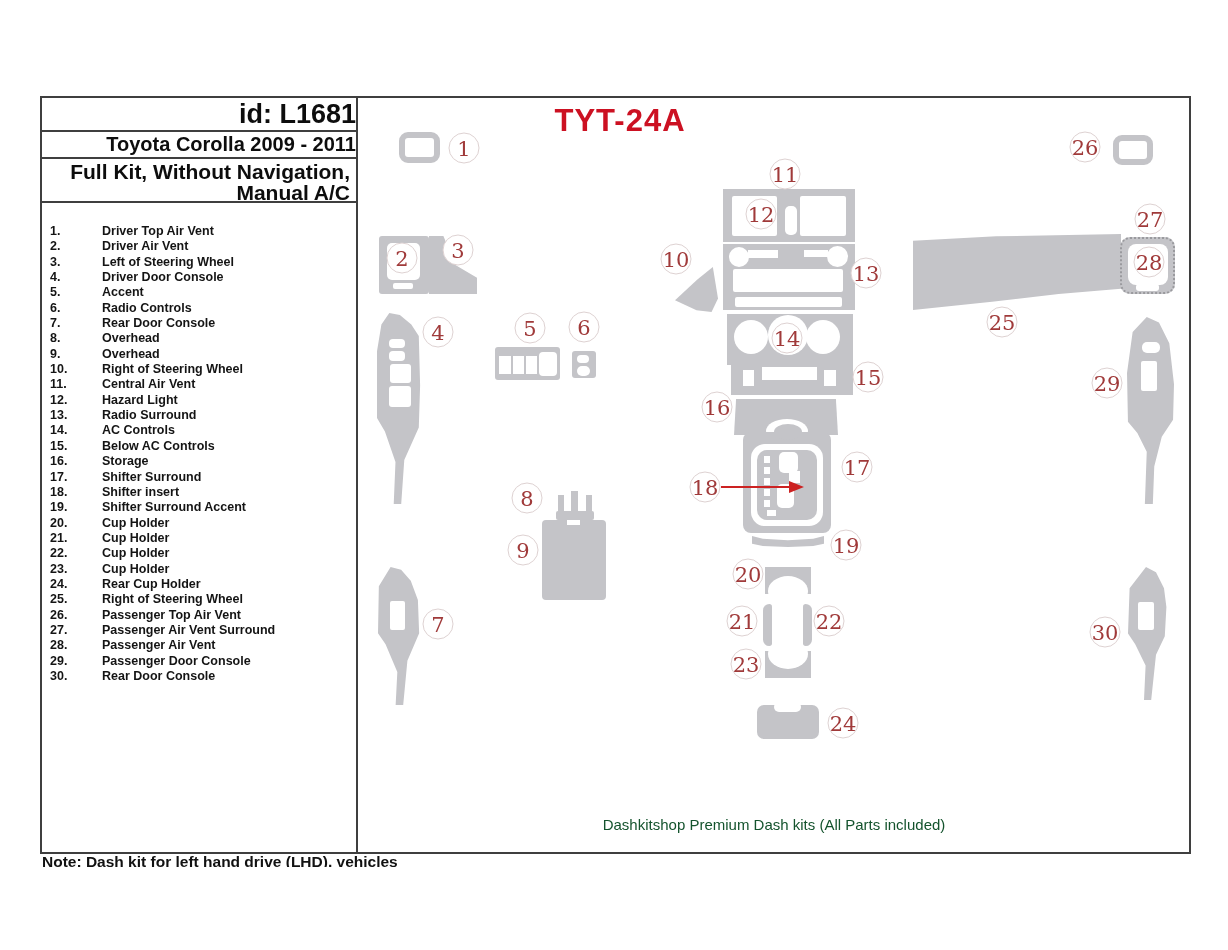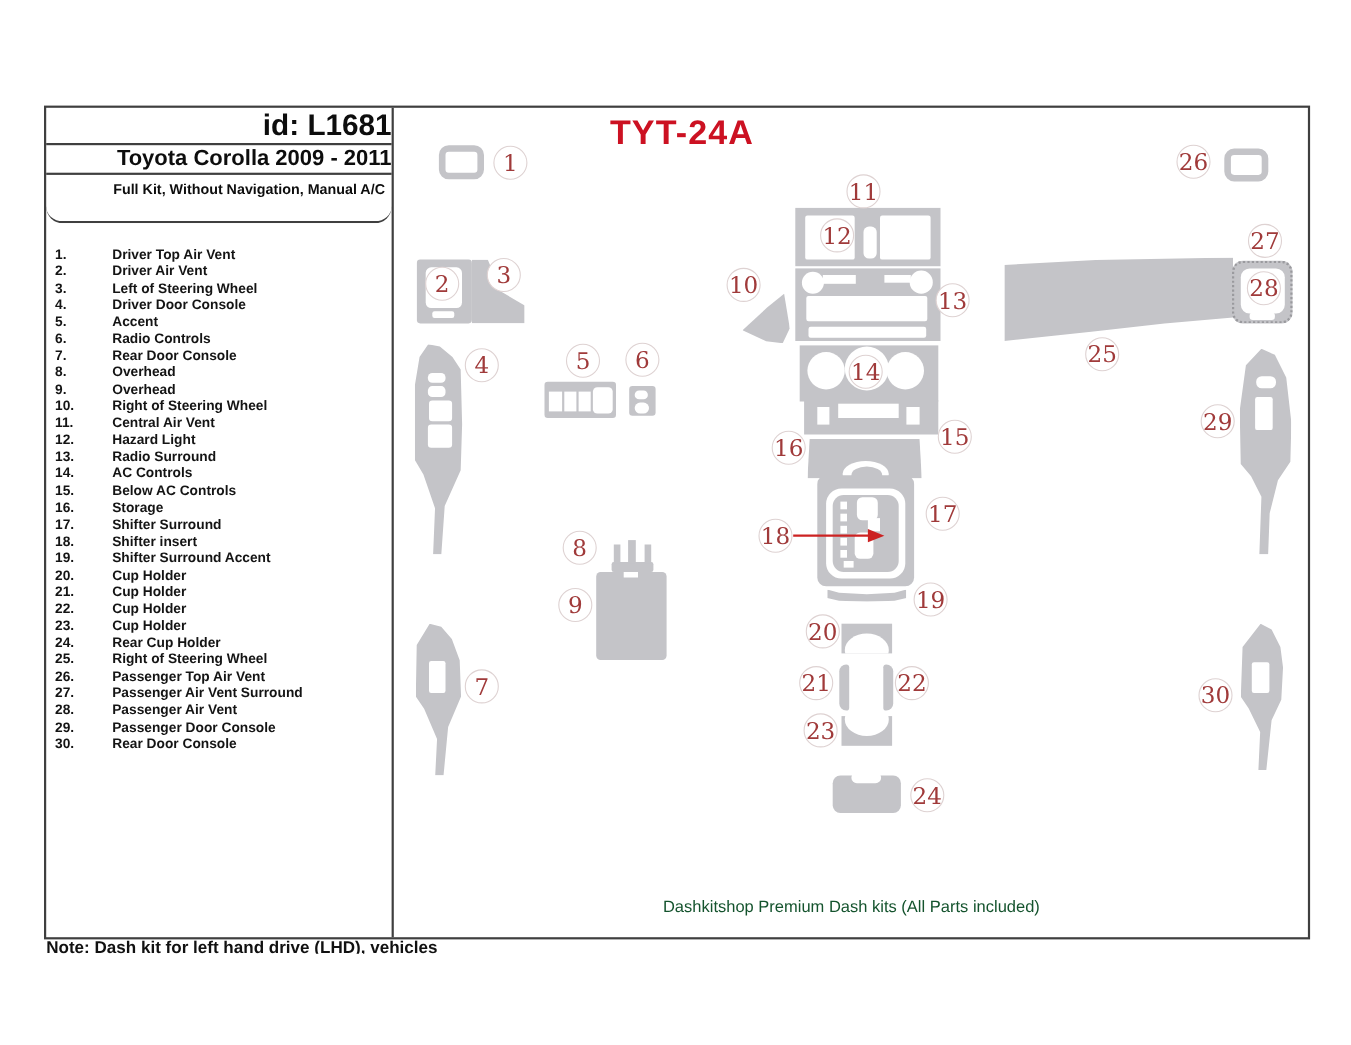--- a/index.html
+++ b/index.html
@@ -18,21 +18,21 @@
     position:absolute;left:40px;top:96px;width:1151px;height:758px;
     border:2px solid var(--line);box-sizing:border-box;background:#fff;
   }
   .left-col{
     position:absolute;left:0;top:0;width:316px;height:100%;
     border-right:2px solid var(--line);box-sizing:border-box;
   }
   .hdr-row{border-bottom:2px solid var(--line);text-align:right;color:#0d0d0d;}
   .hdr1{height:32px;line-height:33px;font-size:27px;font-weight:bold;}
   .hdr2{height:25px;line-height:25px;font-size:20px;font-weight:bold;}
-  .hdr3{height:44px;font-size:13px;font-weight:bold;line-height:21px;padding-top:2px;box-sizing:border-box;padding-left:4px;padding-right:6px;border-radius:15px;}
+  .hdr3{height:44px;font-size:21px;font-weight:bold;line-height:21px;padding-top:2px;box-sizing:border-box;padding-left:4px;padding-right:6px;}
   .parts-list{position:absolute;left:8px;top:126px;width:300px;}
   .p-row{display:flex;height:15.35px;font-size:12.5px;font-weight:bold;color:#141414;line-height:15.35px;}
   .p-num{width:52px;flex:none;}
   .p-label{flex:1;}
   .kit-code{
     position:absolute;left:460px;top:103px;width:320px;text-align:center;
     font-size:31px;font-weight:bold;color:var(--red);letter-spacing:1px;
   }
   .part{position:absolute;background:var(--part);}
   .cut{position:absolute;background:#fff;}
@@ -307,21 +307,21 @@
     <div class="callout" style="left: 530px; top: 328px;">5</div>
     <div class="callout" style="left: 584px; top: 327px;">6</div>
     <div class="callout" style="left: 438px; top: 624px;">7</div>
     <div class="callout" style="left: 527px; top: 498px;">8</div>
     <div class="callout" style="left: 523px; top: 550px;">9</div>
     <div class="callout" style="left: 676px; top: 259px;">10</div>
     <div class="callout" style="left: 785px; top: 174px;">11</div>
     <div class="callout" style="left: 761px; top: 214px;">12</div>
     <div class="callout" style="left: 866px; top: 273px;">13</div>
     <div class="callout" style="left: 787px; top: 338px;">14</div>
-    <div class="callout" style="left: 868px; top: 377px; margin-top: 20px;">15</div>
+    <div class="callout" style="left: 868px; top: 377px;">15</div>
     <div class="callout" style="left: 717px; top: 407px;">16</div>
     <div class="callout" style="left: 857px; top: 467px;">17</div>
     <div class="callout" style="left: 705px; top: 487px;">18</div>
     <div class="callout" style="left: 846px; top: 545px;">19</div>
     <div class="callout" style="left: 748px; top: 574px;">20</div>
     <div class="callout" style="left: 742px; top: 621px;">21</div>
     <div class="callout" style="left: 829px; top: 621px;">22</div>
     <div class="callout" style="left: 746px; top: 664px;">23</div>
     <div class="callout" style="left: 843px; top: 723px;">24</div>
     <div class="callout" style="left: 1002px; top: 322px;">25</div>

